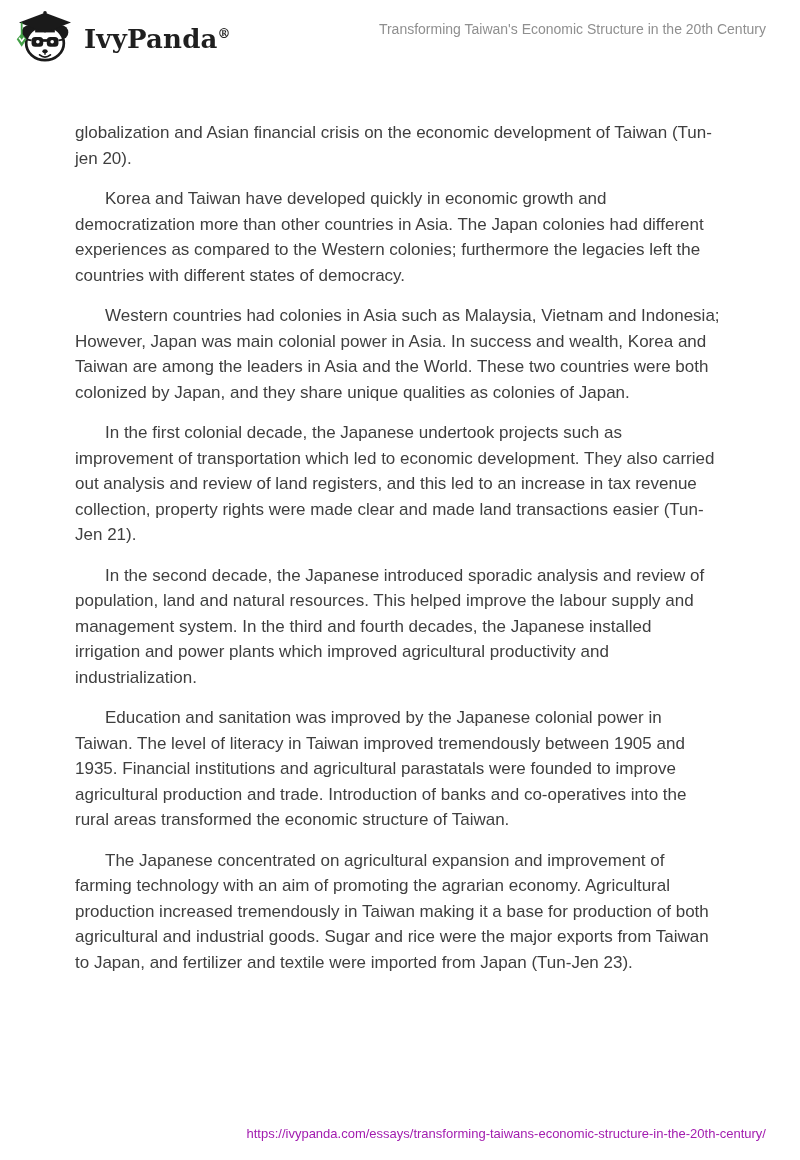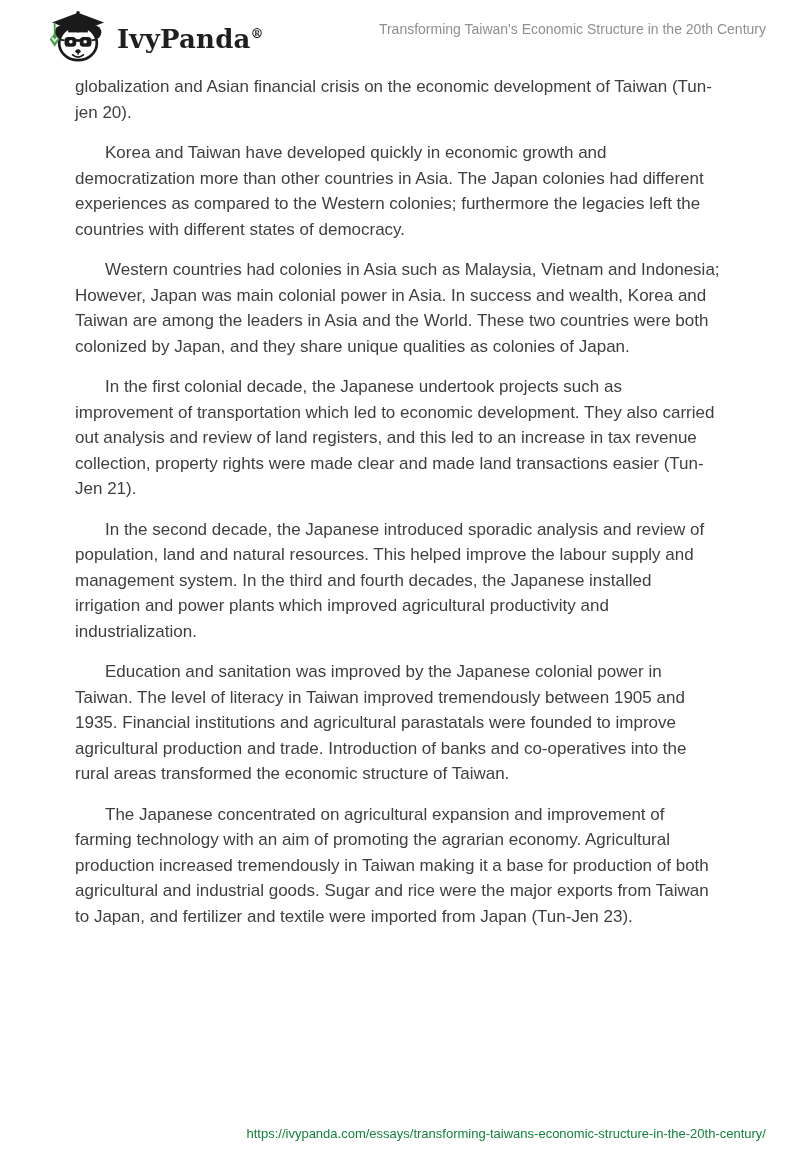--- a/index.html
+++ b/index.html
@@ -12,21 +12,20 @@
     font-family: "Liberation Sans", sans-serif;
     overflow: hidden;
   }
   
   .header {
     display: flex;
     justify-content: space-between;
     align-items: flex-start;
     padding: 8px 34px 0 14px;
     height: 62px;
-    margin-left: 33px;
   }
   .brand {
     display: flex;
     align-items: center;
     gap: 8px;
     cursor: pointer;
   }
   .brand svg { display: block; }
   .brand-name {
     font-family: "DejaVu Serif", "Liberation Serif", serif;
@@ -53,39 +52,39 @@
   .content {
     padding: 12px 80px 0 75px;
   }
   .content p {
     font-size: 17px;
     line-height: 25.5px;
     color: #3f3f3f;
     text-indent: 30px;
     margin: 0 0 15px 0;
   }
-  .content p.no-indent { text-indent: 0; }
+  .content p.no-indent { text-indent: 0; margin-top: 46px; }
   .content h1 {
     font-size: 29px;
     line-height: 34px;
     font-weight: bold;
     color: #2d2d2d;
     margin: 6px 0 20px 0;
   }
   
   .footer {
     position: absolute;
     top: 1124px;
     left: 0;
     right: 34px;
     text-align: right;
   }
   .footer-url {
     font-size: 13px;
-    color: #15803d;
+    color: #a21caf;
     text-decoration: none;
     cursor: pointer;
   }
 </style>
 </head>
 <body>
 
 <div class="page">
 
   <div class="header">

